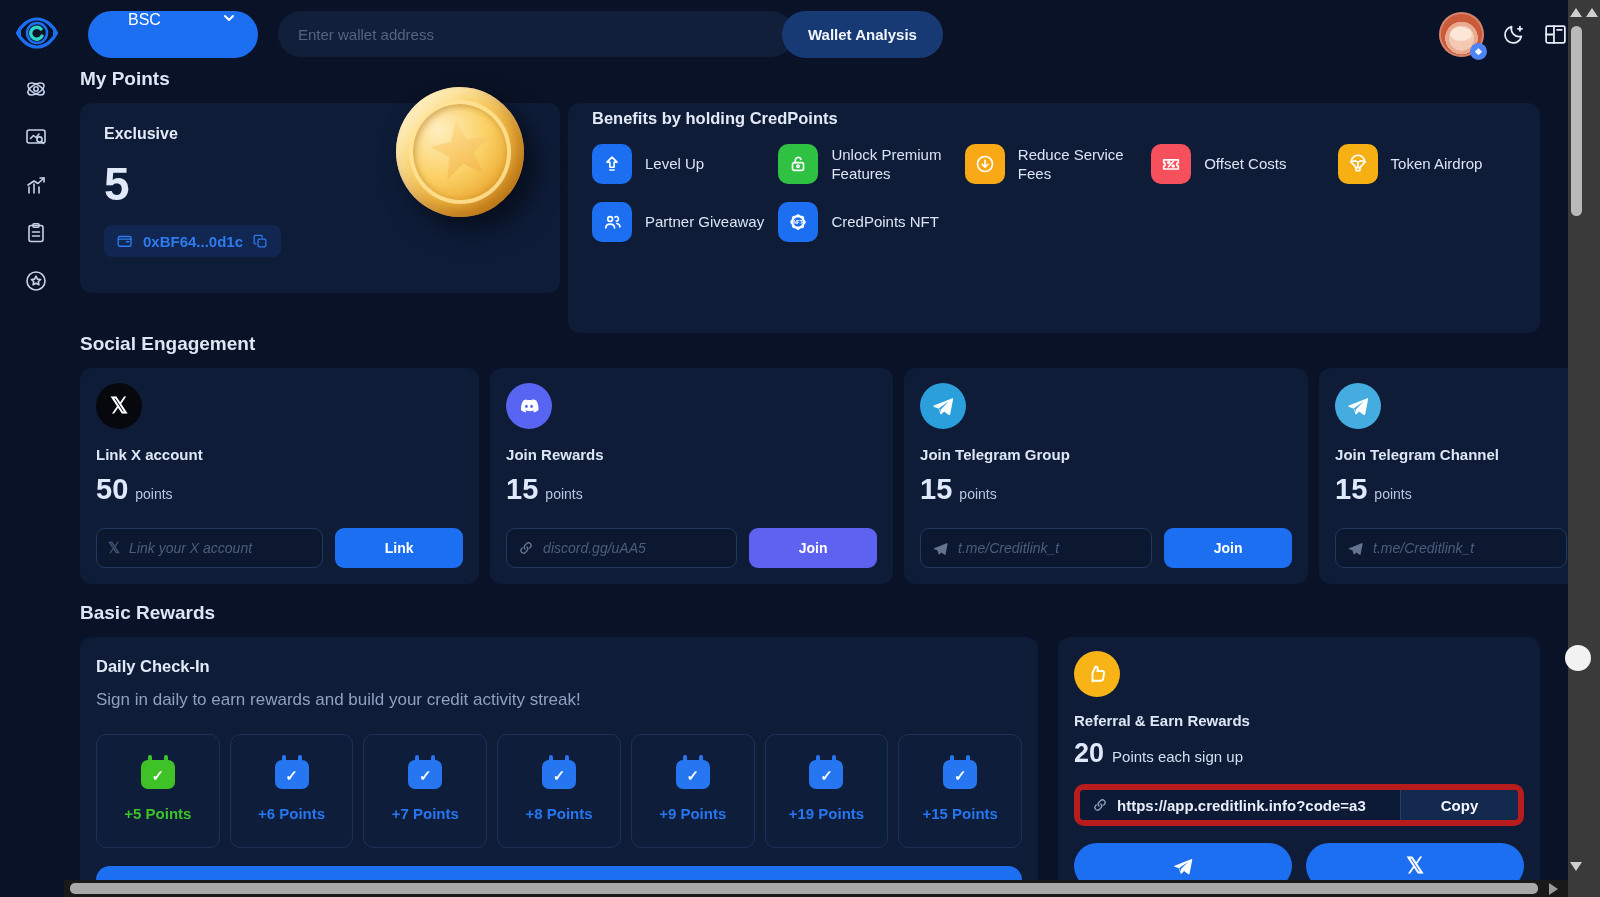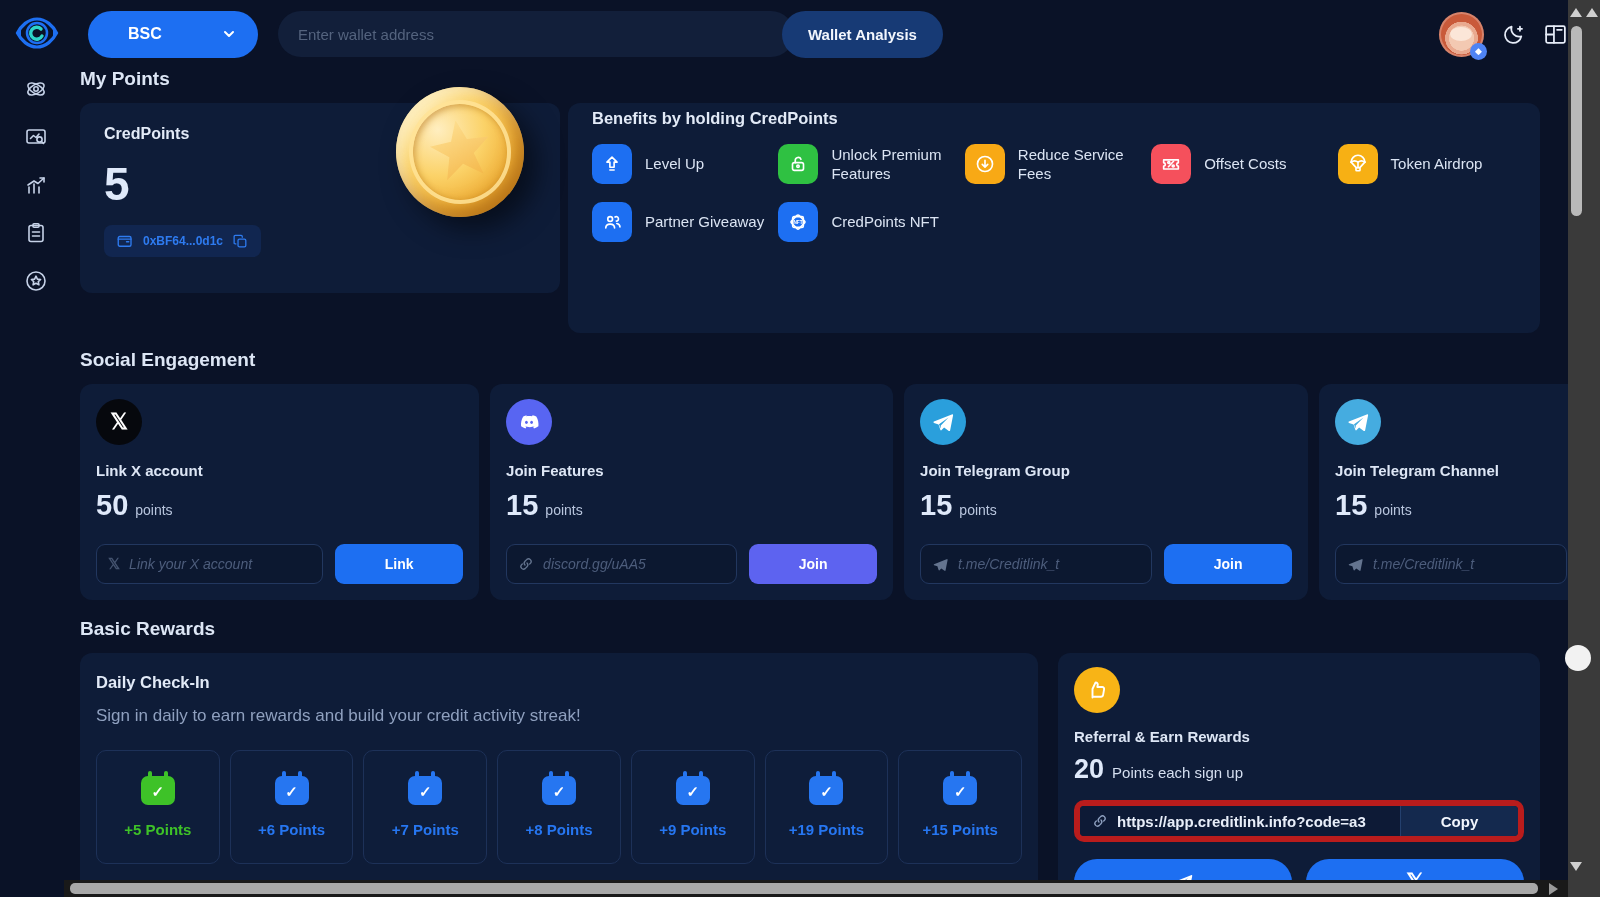--- a/index.html
+++ b/index.html
@@ -9,21 +9,21 @@
   
   .sidebar { position:absolute; left:0; top:0; width:72px; height:100%; background:#0a1227; z-index:20; }
   .logo { position:absolute; left:14px; top:10px; width:46px; height:46px; }
   .side-icons { position:absolute; top:76px; left:0; width:72px; display:flex; flex-direction:column; align-items:center; gap:22px; }
   .side-ic { width:26px; height:26px; display:flex; align-items:center; justify-content:center; cursor:pointer; }
   .side-ic svg { stroke:#c6d2e8; fill:none; stroke-width:1.6; stroke-linecap:round; stroke-linejoin:round; }
 
   
   .topbar { position:absolute; left:72px; top:0; right:32px; height:68px; display:flex; align-items:center; z-index:15; }
   .net-btn { margin-left:16px; width:170px; height:47px; border-radius:24px; background:#1d6ff2; border:none; color:#fff;
-             font-size:16px; font-weight:bold; display:flex; align-items:center; justify-content:space-between; padding:0 22px 0 40px; cursor:pointer; font-family:inherit; }
+             font-size:16px; font-weight:normal; display:flex; align-items:flex-start; justify-content:space-between; padding:0 22px 0 40px; cursor:pointer; font-family:inherit; }
   .wallet-input { margin-left:20px; width:516px; height:46px; border-radius:23px; background:#121f3a; border:none; outline:none;
                   padding:0 20px; color:#cfd9ec; font-size:15px; font-family:inherit; }
   .wallet-input::placeholder { color:#54637e; }
   .analysis-btn { margin-left:-12px; height:47px; border-radius:24px; background:#173a75; border:none; color:#f2f6fd;
                   font-size:15px; font-weight:bold; padding:0 26px; cursor:pointer; font-family:inherit; }
   .top-right { margin-left:auto; display:flex; align-items:center; gap:16px; }
   .avatar { width:45px; height:45px; border-radius:50%; position:relative; cursor:pointer;
             background:radial-gradient(circle at 50% 58%, #f3c9b2 0 36%, #e9a98f 37% 47%, #c95a3a 48% 100%);
             box-shadow:inset 0 0 0 2px rgba(255,255,255,.25); }
   .avatar::before { content:""; position:absolute; left:11px; top:15px; width:22px; height:14px; border-radius:50%;
@@ -35,42 +35,42 @@
 
   
   .main { position:absolute; left:80px; top:68px; width:1460px; }
   .sec-h { font-size:19px; font-weight:bold; color:#dde6f5; }
 
   .row1 { display:flex; gap:8px; margin-top:13px; }
   .card { background:#0e1c38; border-radius:12px; }
   .cred-card { width:480px; height:190px; padding:22px 24px; position:relative; }
   .cred-title { font-size:16px; font-weight:bold; color:#e2eaf7; }
   .cred-num { font-size:46px; font-weight:bold; color:#dfe9fa; margin-top:18px; line-height:1; }
-  .addr-pill { display:inline-flex; align-items:center; gap:9px; margin-top:18px; background:rgba(38,95,205,.16);
-               border-radius:8px; padding:7px 12px; color:#2e7bf0; font-size:12px; font-weight:bold; cursor:pointer; }
+  .addr-pill { display:inline-flex; align-items:flex-end; gap:9px; margin-top:18px; background:rgba(38,95,205,.16);
+               border-radius:8px; padding:7px 12px; color:#2e7bf0; font-size:15px; font-weight:bold; cursor:pointer; }
   .addr-pill svg { stroke:#2e7bf0; fill:none; stroke-width:1.8; stroke-linecap:round; stroke-linejoin:round; }
 
   .coin { position:absolute; right:36px; top:-16px; width:128px; height:130px; border-radius:50%; transform:rotate(-10deg); z-index:6;
           background:radial-gradient(circle at 36% 30%, #ffeec0, #fbd268 38%, #f0af36 66%, #d68c20 88%, #c27a18);
           box-shadow:inset -7px -11px 16px rgba(150,84,8,.5), inset 6px 8px 12px rgba(255,250,225,.65), 10px 14px 26px rgba(0,0,0,.5); }
   .coin::before { content:""; position:absolute; inset:13px; border-radius:50%; border:4px solid rgba(255,227,150,.85);
                   box-shadow:inset 2px 3px 6px rgba(170,100,12,.45); }
   .coin-star { position:absolute; left:34px; top:33px; width:62px; height:62px; background:linear-gradient(160deg,#ffe49a,#f3b341);
                clip-path:polygon(50% 0%,63% 33%,98% 35%,70% 57%,80% 93%,50% 71%,20% 93%,30% 57%,2% 35%,37% 33%);
                filter:drop-shadow(2px 3px 2px rgba(160,90,10,.55)); }
 
   .benefits-card { flex:1; height:230px; padding:6px 24px 14px; }
   .ben-h { font-size:16.5px; font-weight:bold; color:#e2eaf7; }
   .ben-grid { display:grid; grid-template-columns:repeat(5,1fr); row-gap:18px; column-gap:8px; margin-top:16px; }
   .ben-item { display:flex; align-items:center; gap:13px; }
   .ben-ic { width:40px; height:40px; border-radius:10px; flex:none; display:flex; align-items:center; justify-content:center; }
   .ben-ic svg { stroke:#fff; fill:none; stroke-width:1.8; stroke-linecap:round; stroke-linejoin:round; }
   .ben-label { font-size:15px; color:#dbe4f3; line-height:1.3; max-width:135px; }
 
-  .sec-social { margin-top:16px; }
+  .sec-social { }
   .social-row { display:flex; gap:11px; margin-top:13px; }
   .soc-card { flex:1; height:216px; padding:15px 16px; }
   .soc-ic { width:46px; height:46px; border-radius:50%; display:flex; align-items:center; justify-content:center; }
   .soc-title { margin-top:17px; font-size:15px; font-weight:bold; color:#dde6f5; }
   .soc-points { margin-top:10px; display:flex; align-items:baseline; gap:7px; }
   .soc-num { font-size:29px; font-weight:bold; color:#dfe9fa; }
   .soc-suffix { font-size:14px; color:#b9c6de; }
   .soc-input-row { margin-top:22px; display:flex; gap:12px; }
   .soc-input { flex:1; min-width:0; height:40px; border-radius:9px; border:1px solid #22375f; background:#0c1830;
                display:flex; align-items:center; gap:9px; padding:0 11px; }
@@ -203,21 +203,21 @@
       </div>
     </div>
   </header>
 
   <main class="main">
 
     <h2 class="sec-h">My Points</h2>
 
     <div class="row1">
       <section class="card cred-card">
-        <div class="cred-title">CredPoints</div>
+        <div class="cred-title">Exclusive</div>
         <div class="cred-num">5</div>
         <div class="addr-pill">
           <svg width="18" height="18" viewBox="0 0 24 24">
               <rect x="3" y="6" width="17" height="13" rx="2"></rect>
               <path d="M3 9.5h17M14 13h3"></path>
             </svg>
           <span>0xBF64...0d1c</span>
           <svg width="17" height="17" viewBox="0 0 24 24">
               <rect x="8.5" y="8.5" width="11" height="11" rx="2"></rect>
               <path d="M5.5 15.5h-1a1.5 1.5 0 0 1-1.5-1.5V5a1.5 1.5 0 0 1 1.5-1.5H13A1.5 1.5 0 0 1 14.5 5v1"></path>
@@ -328,21 +328,21 @@
       </section>
 
       <section class="card soc-card">
         <div class="soc-ic" style="background: rgb(88, 101, 242);">
           <svg width="26" height="26" viewBox="0 0 24 24">
               <path d="M9.2 6.8c1.8-.5 3.8-.5 5.6 0l.5-1.1c1.2.2 2.4.6 3.4 1.3 1.7 2.9 2.3 5.9 2 8.9-1.3.9-2.6 1.6-4.1 2l-.8-1.5c.5-.2 1-.4 1.5-.7-2.9 1.4-6.3 1.4-9.2 0 .5.3 1 .5 1.5.7l-.8 1.5c-1.5-.4-2.8-1.1-4.1-2-.3-3 .3-6 2-8.9 1-.7 2.2-1.1 3.4-1.3z" fill="#fff" stroke="none"></path>
               <ellipse cx="9.6" cy="12.3" rx="1.25" ry="1.45" fill="#5865f2"></ellipse>
               <ellipse cx="14.4" cy="12.3" rx="1.25" ry="1.45" fill="#5865f2"></ellipse>
             </svg>
         </div>
-        <div class="soc-title">Join Features</div>
+        <div class="soc-title">Join Rewards</div>
         <div class="soc-points">
             <span class="soc-num">15</span>
             <span class="soc-suffix">points</span>
           </div>
         <div class="soc-input-row">
           <div class="soc-input">
             <svg width="16" height="16" viewBox="0 0 24 24" fill="none" stroke="#64748f" stroke-width="2" stroke-linecap="round">
                 <path d="M10.5 13.5a4 4 0 0 1 0-5.6l2.8-2.8a4 4 0 0 1 5.6 5.6l-1.4 1.4"></path>
                 <path d="M13.5 10.5a4 4 0 0 1 0 5.6l-2.8 2.8a4 4 0 0 1-5.6-5.6l1.4-1.4"></path>
               </svg>

